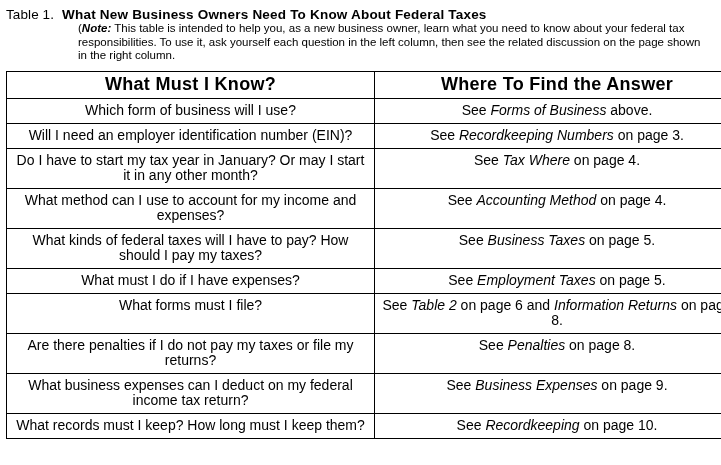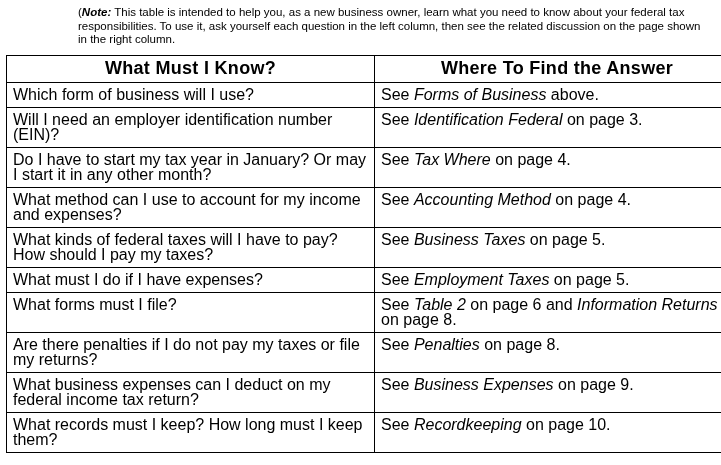--- a/index.html
+++ b/index.html
@@ -54,61 +54,66 @@
   table.tbl {
     border-collapse: collapse;
     width: 709px;
     margin-top: 8px;
     table-layout: fixed;
   }
   table.tbl th, table.tbl td {
     border: 1px solid #000000;
     vertical-align: top;
     padding: 4px 6px 5px 6px;
-    font-size: 16px;
+    font-size: 14px;
     line-height: 15px;
+    text-align: center;
   }
   table.tbl thead th {
     text-align: center;
     font-weight: bold;
     font-size: 18px;
     letter-spacing: 0.3px;
     padding: 5px 6px 6px 6px;
   }
   .col-q { width: 355px; }
   .col-a { width: 352px; }
   em.ref {
     font-style: italic;
   }
 </style>
 </head>
 <body>
 
 <div class="page">
 
+  <div class="caption-row">
+    <span class="caption-label">Table 1.</span>
+    <span class="caption-title">What New Business Owners Need To Know About Federal Taxes</span>
+  </div>
 
   <div class="note-block">
     <span>(</span><span class="note-label">Note:</span><span> This table is intended to help you, as a new business owner, learn what you need to know about your federal tax responsibilities. To use it, ask yourself each question in the left column, then see the related discussion on the page shown in the right column.</span>
   </div>
 
   <table class="tbl">
     <thead>
       <tr>
         <th class="col-q">What Must I Know?</th>
         <th class="col-a">Where To Find the Answer</th>
       </tr>
     </thead>
     <tbody>
         <tr>
           <td class="col-q">Which form of business will I use?</td>
           <td class="col-a"><span>See </span><em class="ref">Forms of Business</em><span> above.</span></td>
         </tr>
         <tr>
           <td class="col-q">Will I need an employer identification number (EIN)?</td>
-          <td class="col-a"><span>See </span><em class="ref">Identification Federal</em><span> on page 3.</span></td>
+          <td class="col-a"><span>See </span><em class="ref">Recordkeeping Numbers</em><span> on page 3.</span></td>
         </tr>
         <tr>
           <td class="col-q">Do I have to start my tax year in January?  Or may I start it in any other month?</td>
           <td class="col-a"><span>See </span><em class="ref">Tax Where</em><span> on page 4.</span></td>
         </tr>
         <tr>
           <td class="col-q">What method can I use to account for my income and expenses?</td>
           <td class="col-a"><span>See </span><em class="ref">Accounting Method</em><span> on page 4.</span></td>
         </tr>
         <tr>

